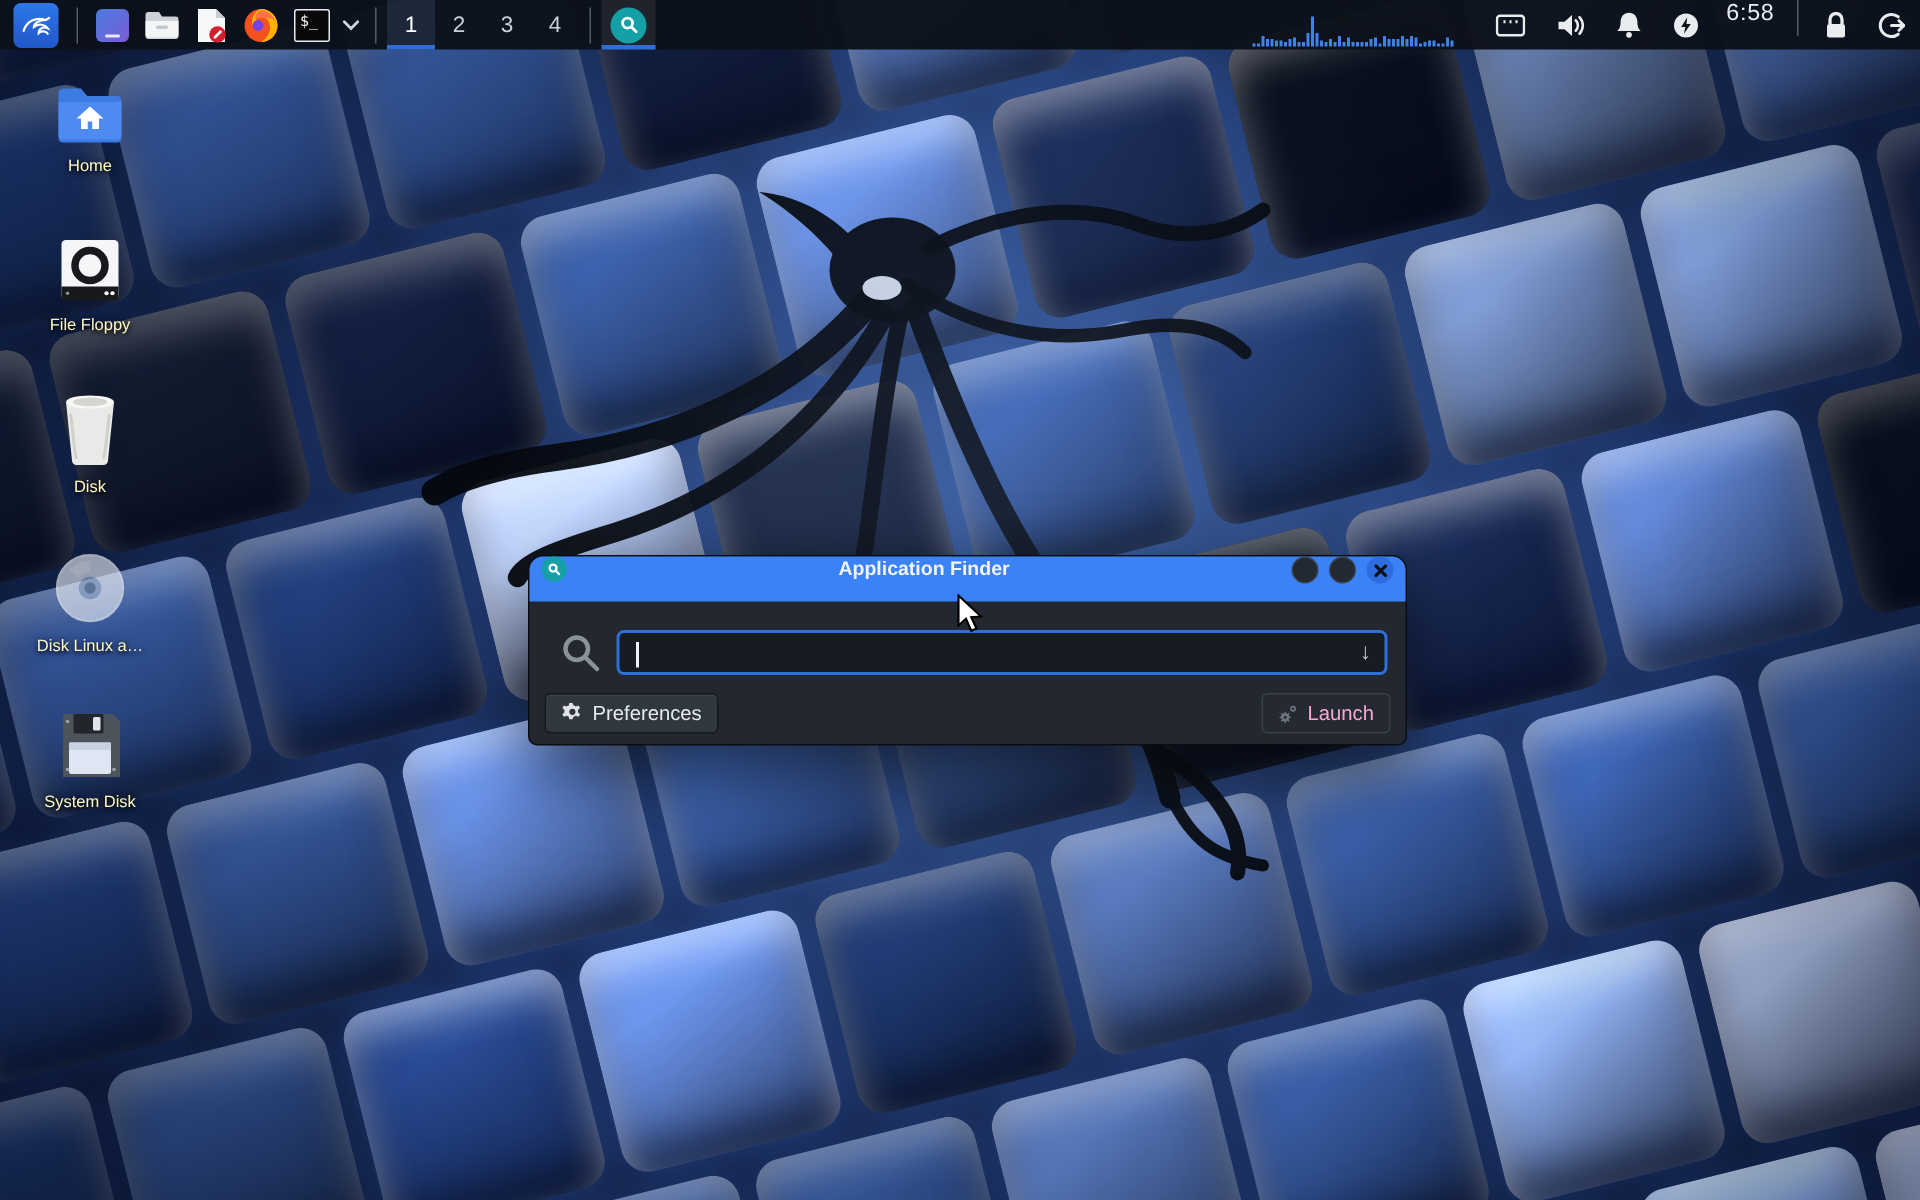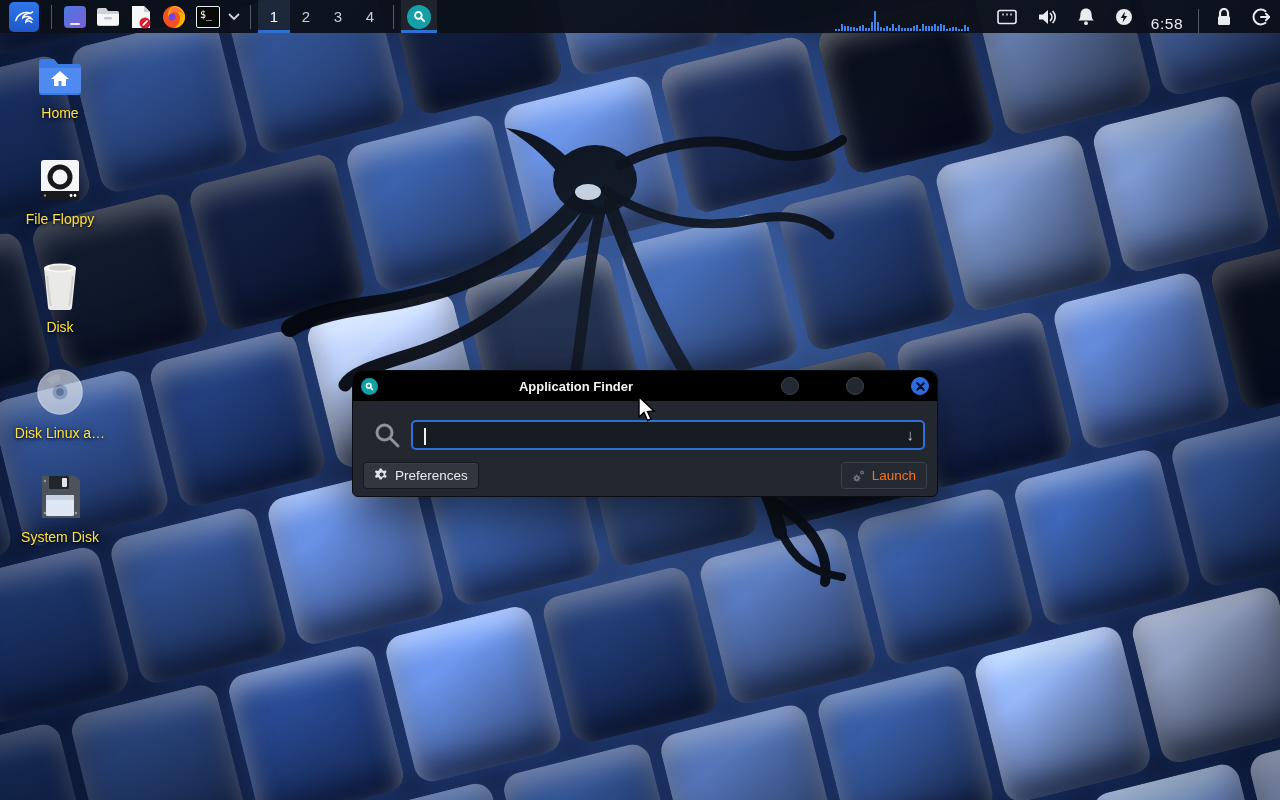--- a/index.html
+++ b/index.html
@@ -37,54 +37,54 @@
   .ws { width:32px; height:33px; border:none; background:transparent; color:#c6cfda; font-size:15px;
     font-family:inherit; display:flex; align-items:center; justify-content:center; border-bottom:3px solid transparent; padding-top:3px; }
   .ws.active { background:rgba(120,160,230,.14); color:#fff; border-bottom-color:#2f6fd4; }
   .task-tile { width:36px; height:33px; border:none; background:rgba(255,255,255,.08);
     display:flex; align-items:center; justify-content:center; border-bottom:3px solid #2f6fd4; padding-top:3px; }
   .teal-circle { width:24px; height:24px; border-radius:50%; background:#14a0a6;
     display:flex; align-items:center; justify-content:center; }
   #spacer { flex:1; }
   #cpu-graph { width:138px; height:33px; position:relative; margin-right:14px; }
   #cpu-graph .bar { position:absolute; bottom:2px; width:2px; background:#3f82ea; }
-  .tray { display:flex; align-items:flex-end; gap:0; }
+  .tray { display:flex; align-items:flex-start; gap:0; }
   .tray .p-btn { padding:0 10px; }
   #clock { color:#e9edf2; font-size:15.5px; padding:0 8px; letter-spacing:.5px; }
 
   
   .desk-item { position:absolute; left:12px; width:96px; display:flex; flex-direction:column;
     align-items:center; z-index:5; }
-  .desk-label { margin-top:9px; color:#fde047; font-size:14px; text-shadow:0 1px 3px rgba(0,0,0,.95), 0 0 6px rgba(0,0,0,.6);
+  .desk-label { margin-top:9px; color:#fef9c3; font-size:11px; text-shadow:0 1px 3px rgba(0,0,0,.95), 0 0 6px rgba(0,0,0,.6);
     white-space:nowrap; }
 
   
   #finder { position:absolute; left:352px; top:370px; width:586px; height:127px; z-index:50;
     border-radius:10px 10px 6px 6px; background:#222730; box-shadow:0 18px 50px rgba(0,0,0,.6);
     border:1px solid #0a0d12; }
-  #finder .titlebar { height:30px; background:#000000; border-radius:9px 9px 0 0;
-    display:flex; align-items:center; padding:0 8px;gap:40px; }
+  #finder .titlebar { height:30px; background:#3b82f6; border-radius:9px 9px 0 0;
+    display:flex; padding:0 8px; }
   #finder .title { flex:1; text-align:center; color:#f1f3f5; font-size:13px; font-weight:bold; }
   .winbtn { width:18px; height:18px; border-radius:50%; border:1px solid #3a424d; background:#232932;
     margin-left:7px; display:flex; align-items:center; justify-content:center; }
   .winbtn.close { background:#2e6de0; border-color:#2e6de0; }
   .search-row { position:absolute; left:0; top:46px; width:100%; height:36px;
     display:flex; align-items:center; padding:0 12px; }
   .big-mag { margin:0 10px 0 8px; flex:none; }
   .search-input { position:relative; flex:1; height:30px; background:#171b22;
     border:2px solid #2e6fd8; border-radius:5px; }
   .caret { position:absolute; left:11px; top:6px; width:1.5px; height:17px; background:#eef2f6; }
   .combo-arrow { position:absolute; right:9px; top:4px; color:#c3c9cf; font-size:15px; }
   .btn-row { position:absolute; left:0; top:91px; width:100%; padding:0 10px;
     display:flex; justify-content:space-between; }
   .fbtn { height:27px; display:flex; align-items:center; gap:6px; padding:0 10px;
     border-radius:4px; font-size:13.5px; font-family:inherit; }
   .fbtn.pref { background:#31373f; border:1px solid #15181d; color:#e7eaed;
     box-shadow: inset 0 1px 0 rgba(255,255,255,.05); }
-  .fbtn.launch { background:#242932; border:1px solid #3a414b; color:#f97316; }
+  .fbtn.launch { background:#242932; border:1px solid #3a414b; color:#f9a8d4; }
 
   #cursor { position:absolute; left:637px; top:396px; z-index:100; }
 </style>
 </head>
 <body>
 
 <div id="wallpaper">
   <div id="cubes">
       <div class="cube" style="left: 386px; top: 0px; background: linear-gradient(155deg, rgb(35, 64, 127) 30%, rgba(4, 10, 28, 0.9) 130%), rgb(35, 64, 127); filter: brightness(1.06866);"></div>
       <div class="cube" style="left: 548px; top: 0px; background: linear-gradient(155deg, rgb(11, 17, 31) 30%, rgba(4, 10, 28, 0.9) 130%), rgb(11, 17, 31); filter: brightness(1.01531);"></div>

